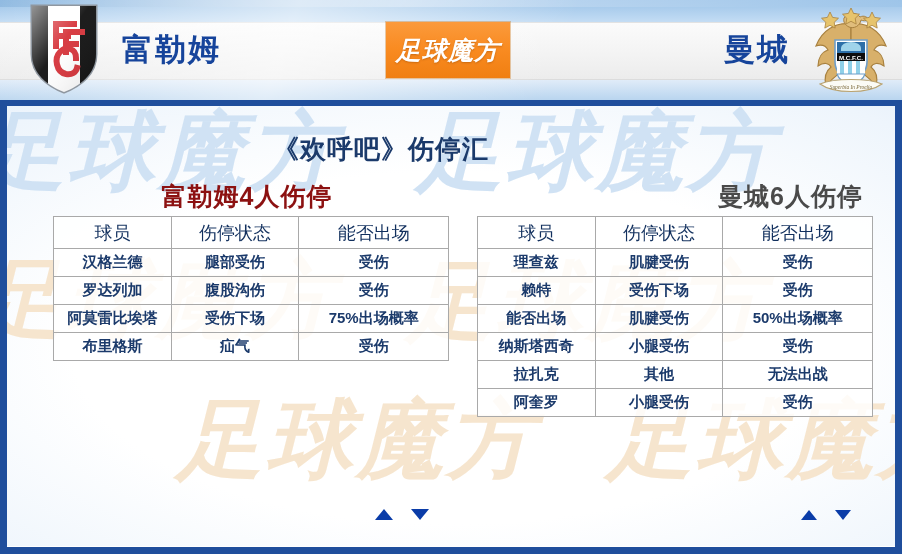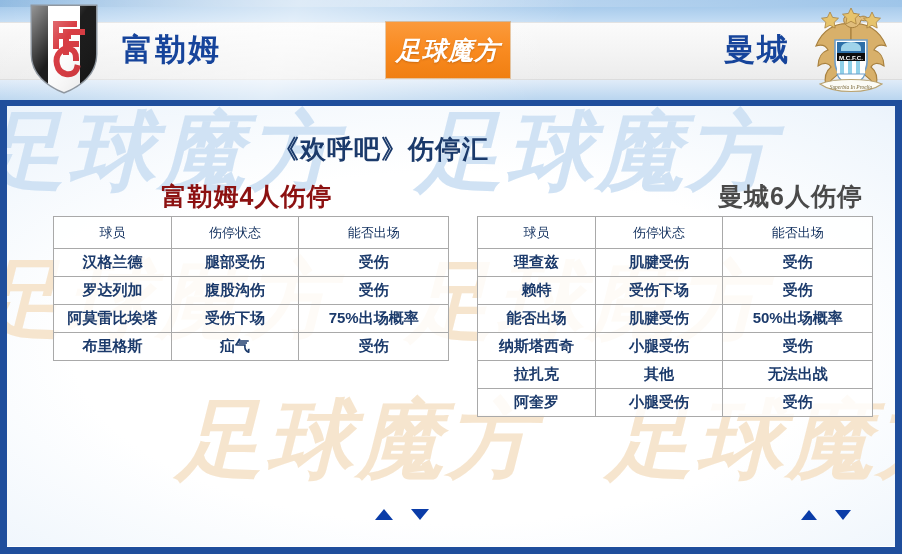--- a/index.html
+++ b/index.html
@@ -181,21 +181,21 @@
   .inj-table th, .inj-table td {
     border: 1px solid #a9a9a9;
     text-align: center;
     color: #1b3a6b;
     font-weight: bold;
     white-space: nowrap;
     background: rgba(255,255,255,0.58);
   }
   .inj-table th {
     height: 29px;
-    font-size: 13px;
+    font-size: 18px;
     font-weight: normal;
     color: #12305e;
   }
   .inj-table td {
     height: 25px;
     font-size: 15px;
   }
   .inj-table col.c-player { width: 118px; }
   .inj-table col.c-status { width: 128px; }
   .inj-table col.c-avail  { width: 150px; }

